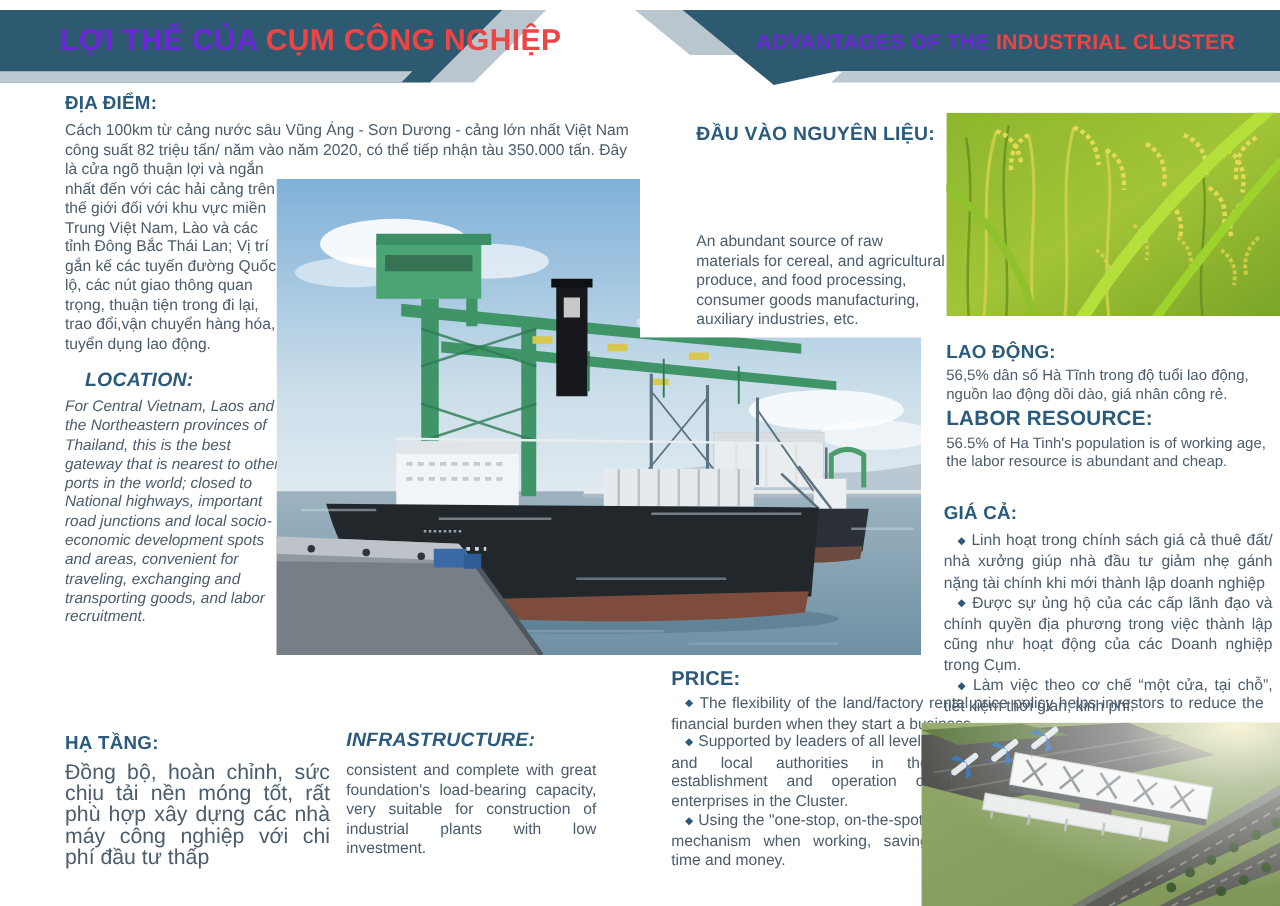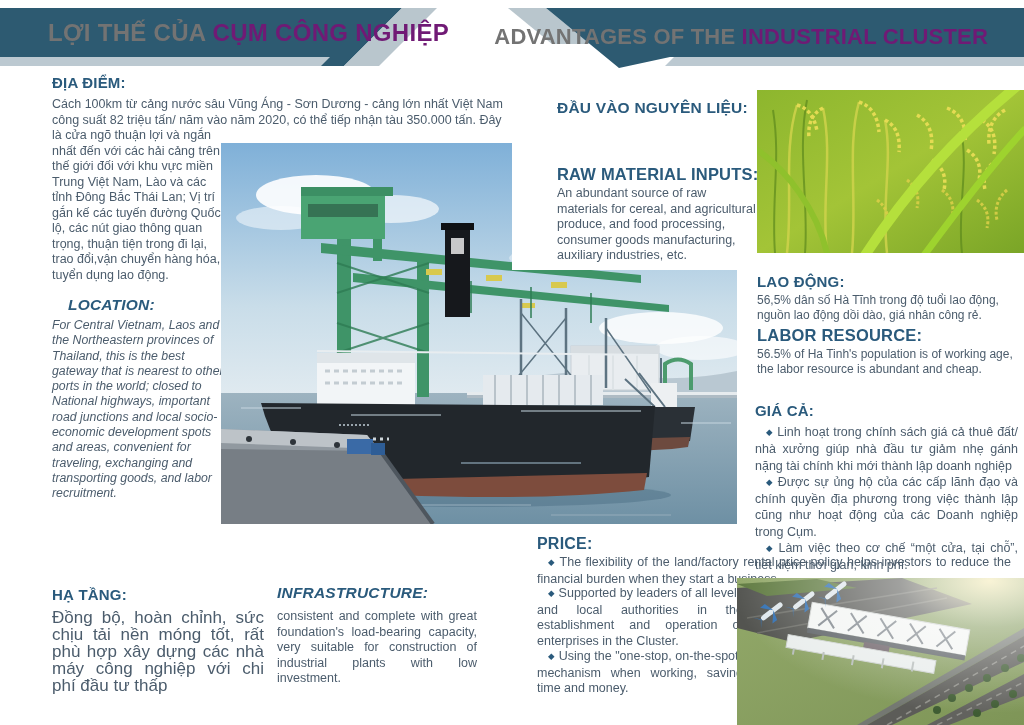--- a/index.html
+++ b/index.html
@@ -9,22 +9,22 @@
   .h{color:#2a5a7c;font-weight:bold;font-size:15px;letter-spacing:.2px;}
   .h-lg{font-size:15.5px;}
   .hit{font-style:italic;font-size:15.5px;}
   .b{color:#4b5c6c;font-size:12.5px;line-height:15.5px;}
   .j{text-align:justify;}
   .it{font-style:italic;}
   .b p{margin:0;}
   .bullet{text-indent:11px;margin:0;}
   .dia{font-size:8.5px;color:#2a5a7c;margin-right:4px;position:relative;top:-1px;font-style:normal;}
   .wrapspacer{float:right;width:288px;height:205px;shape-outside:inset(32px 0 0 0);}
-  .title-pale{color:#737373;}
-  .title-gold{color:#701a75;}
+  .title-pale{color:#6d28d9;}
+  .title-gold{color:#ef4444;}
   .photo{overflow:hidden;}
   svg{display:block;}
 </style>
 </head>
 <body>
 
 <div id="page">
 
   <svg class="abs" style="left:0;top:0" width="1024" height="72" viewBox="0 0 1024 72">
 
@@ -38,21 +38,21 @@
 
     <polygon points="546,8 1024,8 1024,57 670,57 619,68" fill="#2d5a71"></polygon>
 
     <polygon points="674,57 1024,57 1024,66 665,66" fill="#bcc9d1"></polygon>
   </svg>
 
   <div class="abs" style="left:48px;top:19px;font-size:24px;font-weight:bold;letter-spacing:.3px;white-space:nowrap;">
     <span class="title-pale">LỢI THẾ CỦA </span><span class="title-gold">CỤM CÔNG NGHIỆP</span>
   </div>
 
-  <div class="abs" style="right:36px;top:24px;font-size:22px;font-weight:bold;letter-spacing:.2px;white-space:nowrap;">
+  <div class="abs" style="right:36px;top:24px;font-size:17px;font-weight:bold;letter-spacing:.2px;white-space:nowrap;">
     <span class="title-pale">ADVANTAGES OF THE </span><span class="title-gold">INDUSTRIAL CLUSTER</span>
   </div>
 
   <div class="abs h" style="left:52px;top:74px;">ĐỊA ĐIỂM:</div>
 
   <div class="abs b" style="left:52px;top:97px;width:462px;">
     <div class="wrapspacer"></div>
     <span>Cách 100km từ cảng nước sâu Vũng Áng - Sơn Dương -  cảng lớn nhất Việt Nam công suất 82 triệu tấn/ năm vào năm 2020, có thể tiếp nhận tàu 350.000 tấn. Đây là cửa ngõ thuận lợi và ngắn nhất đến với các hải cảng trên thế giới đối với khu vực miền Trung Việt Nam, Lào và các tỉnh Đông Bắc Thái Lan; Vị trí gắn kế các tuyến đường Quốc lộ, các nút giao thông quan trọng, thuận tiện trong đi lại, trao đổi,vận chuyển hàng hóa, tuyển dụng lao động.</span>
   </div>
 
@@ -169,21 +169,20 @@
           <circle cx="72" cy="299" r="3"></circle>
           <circle cx="116" cy="302" r="3"></circle>
       </g>
       <rect x="126" y="296" width="26" height="15" fill="#3a6aa6"></rect>
       <rect x="150" y="300" width="14" height="12" fill="#2e5d96"></rect>
     </svg>
   </div>
 
   <div class="abs h h-lg" style="left:557px;top:99px;">ĐẦU VÀO NGUYÊN LIỆU:</div>
 
-  <div class="abs h" style="left:557px;top:165px;font-size:16.5px;">RAW MATERIAL INPUTS:</div>
   <div class="abs b" style="left:557px;top:186px;width:202px;">An abundant source of raw materials for cereal, and agricultural produce, and food processing, consumer goods manufacturing, auxiliary industries, etc.</div>
 
   <div class="abs photo" style="left:757px;top:90px;width:267px;height:163px;">
     <svg width="267" height="163" viewBox="0 0 267 163">
       <defs>
         <linearGradient id="riceG" x1="0" y1="0" x2="1" y2="1">
           <stop offset="0" stop-color="#8db62e"></stop>
             <stop offset=".5" stop-color="#a3c437"></stop>
             <stop offset="1" stop-color="#7aa527"></stop>
         </linearGradient>

